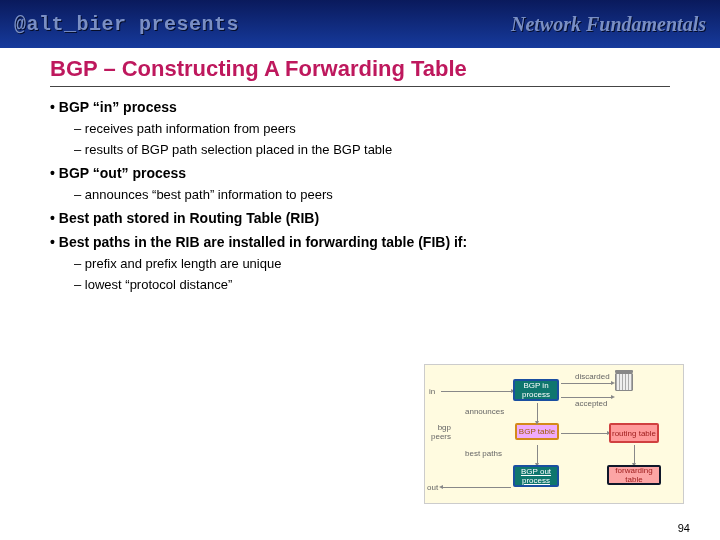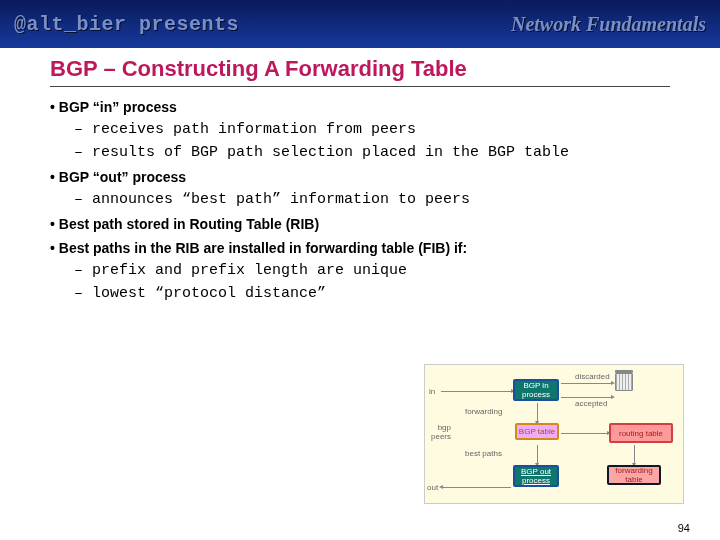--- a/index.html
+++ b/index.html
@@ -5,27 +5,27 @@
   * { margin: 0; padding: 0; box-sizing: border-box; }
   body { width: 720px; height: 540px; font-family: Arial, sans-serif; background: #fff; position: relative; }
   .header { background: linear-gradient(#0a1a5c, #163a9c); height: 48px; display: flex; align-items: center; justify-content: space-between; padding: 8px 14px; }
   .header-left { color: #7a8fc4; font-size: 20px; font-family: "Courier New", monospace; font-weight: bold; letter-spacing: 0.5px; text-shadow: 1px 1px 0 #050d2a; }
   .header-right { color: #7a8fc4; font-size: 20px; font-family: "Times New Roman", serif; font-style: italic; font-weight: bold; text-shadow: 1px 1px 0 #050d2a; }
   .content { padding: 8px 50px 0 50px; }
   .title { font-size: 22px; font-weight: bold; color: #be185d; margin-bottom: 4px; }
   .rule { border: none; border-top: 1px solid #444; margin-bottom: 12px; }
   .bullet { font-size: 14px; font-weight: bold; color: #000; margin: 8px 0 6px 0; }
   .bullet::before { content: "• "; }
-  .sub { font-size: 15px; color: #000; margin: 6px 0 6px 24px; font-family: Liberation Mono, monospace; }
+  .sub { font-size: 13px; color: #000; margin: 6px 0 6px 24px; }
   .sub::before { content: "– "; }
   .diagram { position: absolute; right: 36px; bottom: 36px; width: 260px; height: 140px; background: #fffbe0; border: 1px solid #ccc; }
   .dbox { position: absolute; font-size: 8px; text-align: center; display: flex; align-items: center; justify-content: center; }
   .bgp-proc { background: #0f766e; color: #fff; border: 2px solid #1a4fa0; width: 46px; height: 22px; border-radius: 2px; }
   .bgp-tab { background: #f0abfc; color: #a05a00; border: 2px solid #d48a1a; width: 44px; height: 17px; border-radius: 2px; }
-  .route-tab { background: #ff9a9a; color: #a02020; border: 2px solid #d04040; width: 64px; height: 20px; border-radius: 2px; }
+  .route-tab { background: #ff9a9a; color: #a02020; border: 2px solid #d04040; width: 50px; height: 20px; border-radius: 2px; }
   .fwd-tab { background: #fca5a5; color: #a02020; border: 2px solid #0f172a; width: 54px; height: 20px; border-radius: 2px; }
   .trash { position: absolute; width: 18px; height: 18px; border: 1px solid #888; background: repeating-linear-gradient(90deg,#aaa 0,#aaa 1px,#eee 1px,#eee 3px); border-radius: 1px; }
   .trash::before { content:""; position:absolute; top:-4px; left:-1px; width:18px; height:3px; background:#888; border-radius:1px; }
   .lbl { position: absolute; font-size: 8px; color: #666; }
   .arrow { position: absolute; height: 1px; background: #888; }
   .arrow::after { content:""; position:absolute; right:-4px; top:-2px; border-left:4px solid #888; border-top:2.5px solid transparent; border-bottom:2.5px solid transparent; }
   .varrow { position: absolute; width: 1px; background: #888; }
   .varrow::after { content:""; position:absolute; bottom:-4px; left:-2px; border-top:4px solid #888; border-left:2.5px solid transparent; border-right:2.5px solid transparent; }
   .pagenum { position: absolute; right: 30px; bottom: 6px; font-size: 11px; color: #000; }
 </style>
@@ -58,21 +58,21 @@
 <div class="diagram">
   <div class="lbl" style="left:4px; top:22px;">in</div>
   <div class="arrow" style="left:16px; top:26px; width:70px;"></div>
   <div class="dbox bgp-proc" style="left:88px; top:14px;">BGP in process</div>
   <div class="arrow" style="left:136px; top:18px; width:50px;"></div>
   <div class="lbl" style="left:150px; top:7px;">discarded</div>
   <div class="trash" style="left:190px; top:8px;"></div>
   <div class="arrow" style="left:136px; top:32px; width:50px;"></div>
   <div class="lbl" style="left:150px; top:34px;">accepted</div>
 
-  <div class="lbl" style="left:40px; top:42px;">forwarding</div>
+  <div class="lbl" style="left:40px; top:42px;">announces</div>
   <div class="lbl" style="left:2px; top:58px; width:24px; text-align:right;">bgp peers</div>
 
   <div class="dbox bgp-tab" style="left:90px; top:58px;">BGP table</div>
   <div class="arrow" style="left:136px; top:68px; width:46px;"></div>
   <div class="dbox route-tab" style="left:184px; top:58px;">routing table</div>
   <div class="varrow" style="left:112px; top:38px; height:18px;"></div>
   <div class="varrow" style="left:209px; top:80px; height:18px;"></div>
 
   <div class="lbl" style="left:40px; top:84px;">best paths</div>
   <div class="varrow" style="left:112px; top:80px; height:18px;"></div>

